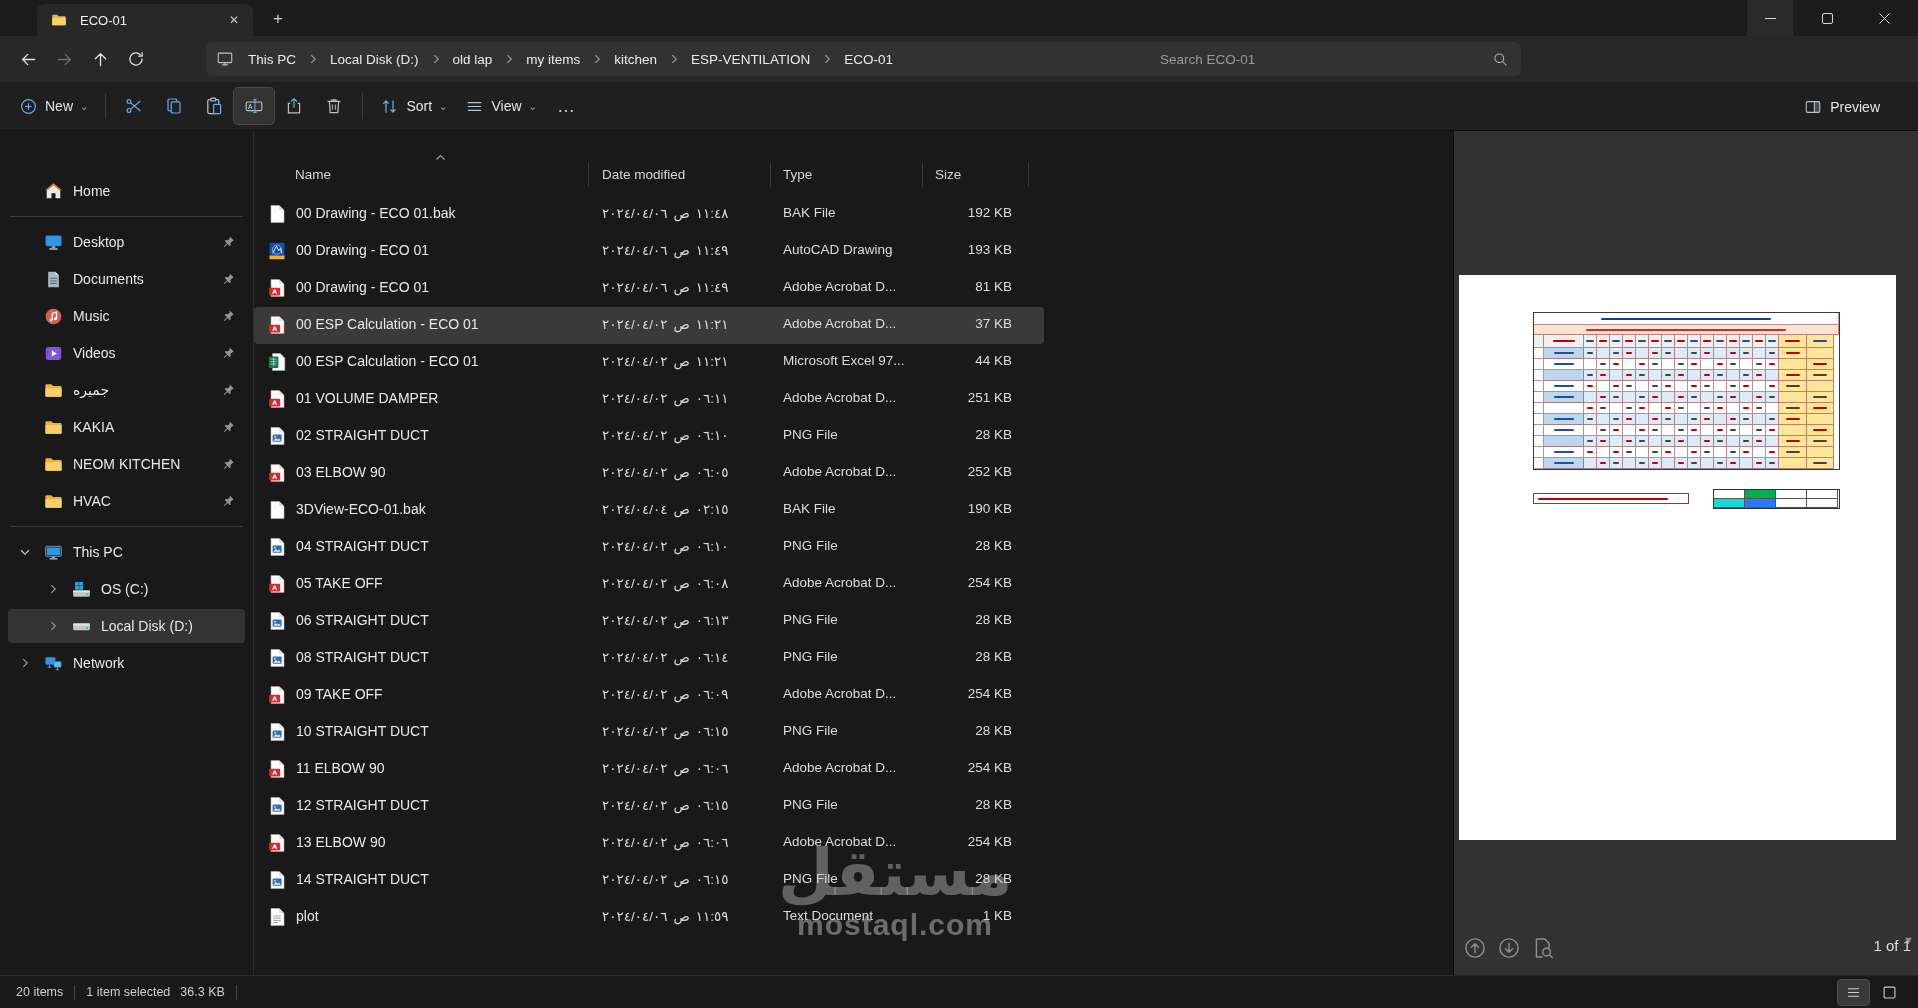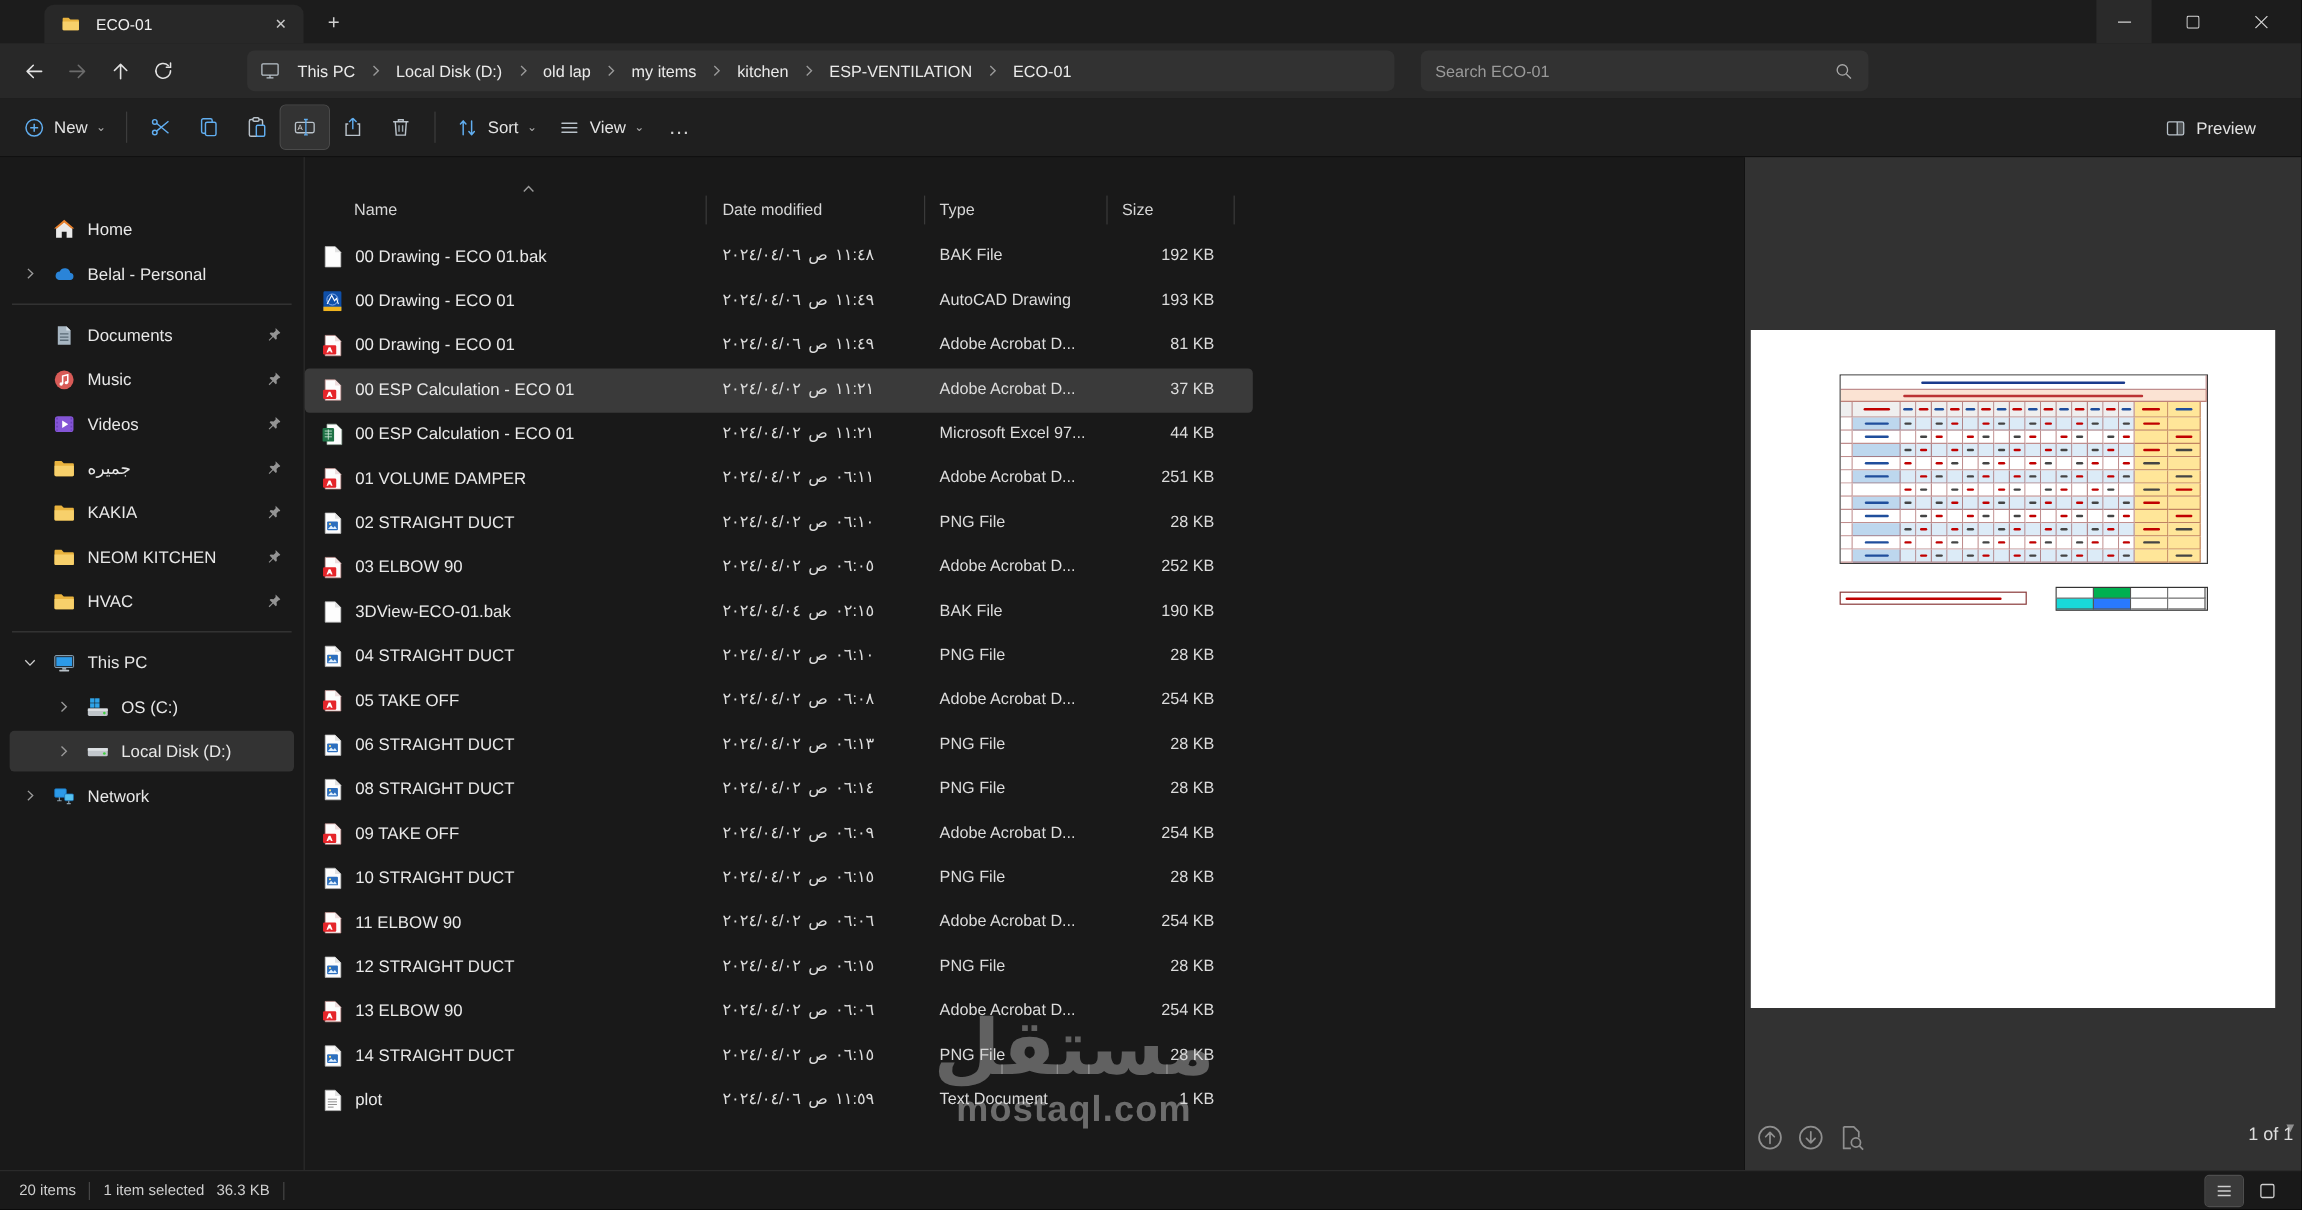--- a/index.html
+++ b/index.html
@@ -23,21 +23,21 @@
 
   
   .navbar { position:absolute; left:0; top:36px; width:1918px; height:46px; background:#282828;
             display:flex; align-items:center; }
   .nav-btn { width:36px; height:34px; display:flex; align-items:center; justify-content:center; border-radius:4px; }
   .nav-btn:nth-child(1){ margin-left:10px; }
   .crumb-bar { position:absolute; left:206px; top:6px; width:956px; height:34px; background:#323232;
                border-radius:6px; display:flex; align-items:center; padding:0 10px; gap:2px; }
   .crumb { font-size:13.5px; color:#eaeaea; padding:4px 8px; border-radius:4px; white-space:nowrap; }
   .crumb-sep { display:flex; align-items:center; }
-  .searchbox { position:absolute; left:1184px; top:6px; width:373px; height:34px; background:#323232;
+  .searchbox { position:absolute; left:1148px; top:6px; width:373px; height:34px; background:#323232;
                border-radius:6px; display:flex; align-items:center; padding:0 12px; }
   .search-text { font-size:13.5px; color:#9a9a9a; flex:1; }
 
   
   .cmdbar { position:absolute; left:0; top:82px; width:1918px; height:49px; background:#1f1f1f;
             border-bottom:1px solid #101010; display:flex; align-items:center; }
   .cmd-btn { height:36px; display:flex; align-items:center; gap:7px; padding:0 9px; border-radius:4px; color:#e3e3e3; font-size:14px; }
   .cmd-btn.icon-only { width:40px; justify-content:center; }
   .cmd-btn.active { background:#333333; outline:1px solid #4a4a4a; }
   .cmd-sep { width:1px; height:26px; background:#3c3c3c; margin:0 8px; }
@@ -304,34 +304,37 @@
       <div class="side-item">
         <span class="side-chev"></span>
         <span class="side-icon">
           <svg viewBox="0 0 16 16" width="19" height="19">
             <path d="M2.3 7.1 8 2.4l5.7 4.7v6.5H9.7V9.4H6.3v4.2H2.3z" fill="#e9e9e9"></path>
             <path d="M8 1 .9 7h2L8 2.9 13.1 7h2z" fill="#e8802b"></path>
           </svg>
         </span>
         <span class="side-label">Home</span>
       </div>
+      <div class="side-div"></div>
       <div class="side-item">
-        <span class="side-chev">
-          <svg viewBox="0 0 16 16" fill="none" stroke="#9a9a9a" stroke-width="1.3" width="14" height="14">
-            <path d="M6 3.5 10.6 8 6 12.5"></path>
-          </svg>
-        </span>
+        <span class="side-chev"></span>
         <span class="side-icon">
           <svg viewBox="0 0 16 16" width="19" height="19">
-            <path d="M4.2 12h7.7a2.4 2.4 0 0 0 .4-4.8A3.9 3.9 0 0 0 4.9 6.1 3 3 0 0 0 4.2 12z" fill="#2a84d8"></path>
-          </svg>
-        </span>
-        <span class="side-label">Belal - Personal</span>
-      </div>
-      <div class="side-div"></div>
+            <rect x="1.5" y="2.3" width="13" height="8.6" rx="1" fill="#2c9ae8" stroke="#1b6fb4" stroke-width=".6"></rect>
+            <rect x="6.5" y="11" width="3" height="1.7" fill="#9e9e9e"></rect>
+            <rect x="4.4" y="12.8" width="7.2" height="1.2" rx=".5" fill="#bdbdbd"></rect>
+          </svg>
+        </span>
+        <span class="side-label">Desktop</span>
+        <span class="side-pin">
+          <svg viewBox="0 0 16 16" fill="#949494" width="14" height="14">
+            <path d="M9.9 1.6 14.4 6.1l-1 1-.6-.1-2 2 .3 2.8-1 1-2.6-2.6-3.4 3.5-.8-.8 3.5-3.4L4.2 6.8l1-1 2.8.3 2-2-.1-.6z"></path>
+          </svg>
+        </span>
+      </div>
       <div class="side-item">
         <span class="side-chev"></span>
         <span class="side-icon">
           <svg viewBox="0 0 16 16" width="19" height="19">
             <path d="M3.5 1.5h6l3 3v10h-9z" fill="#a7b6c2"></path>
             <path d="M9.5 1.5v3h3z" fill="#d4dee5"></path>
             <path d="M5 7h6M5 9.2h6M5 11.4h6" stroke="#5b6b77" stroke-width=".9"></path>
           </svg>
         </span>
         <span class="side-label">Documents</span>

